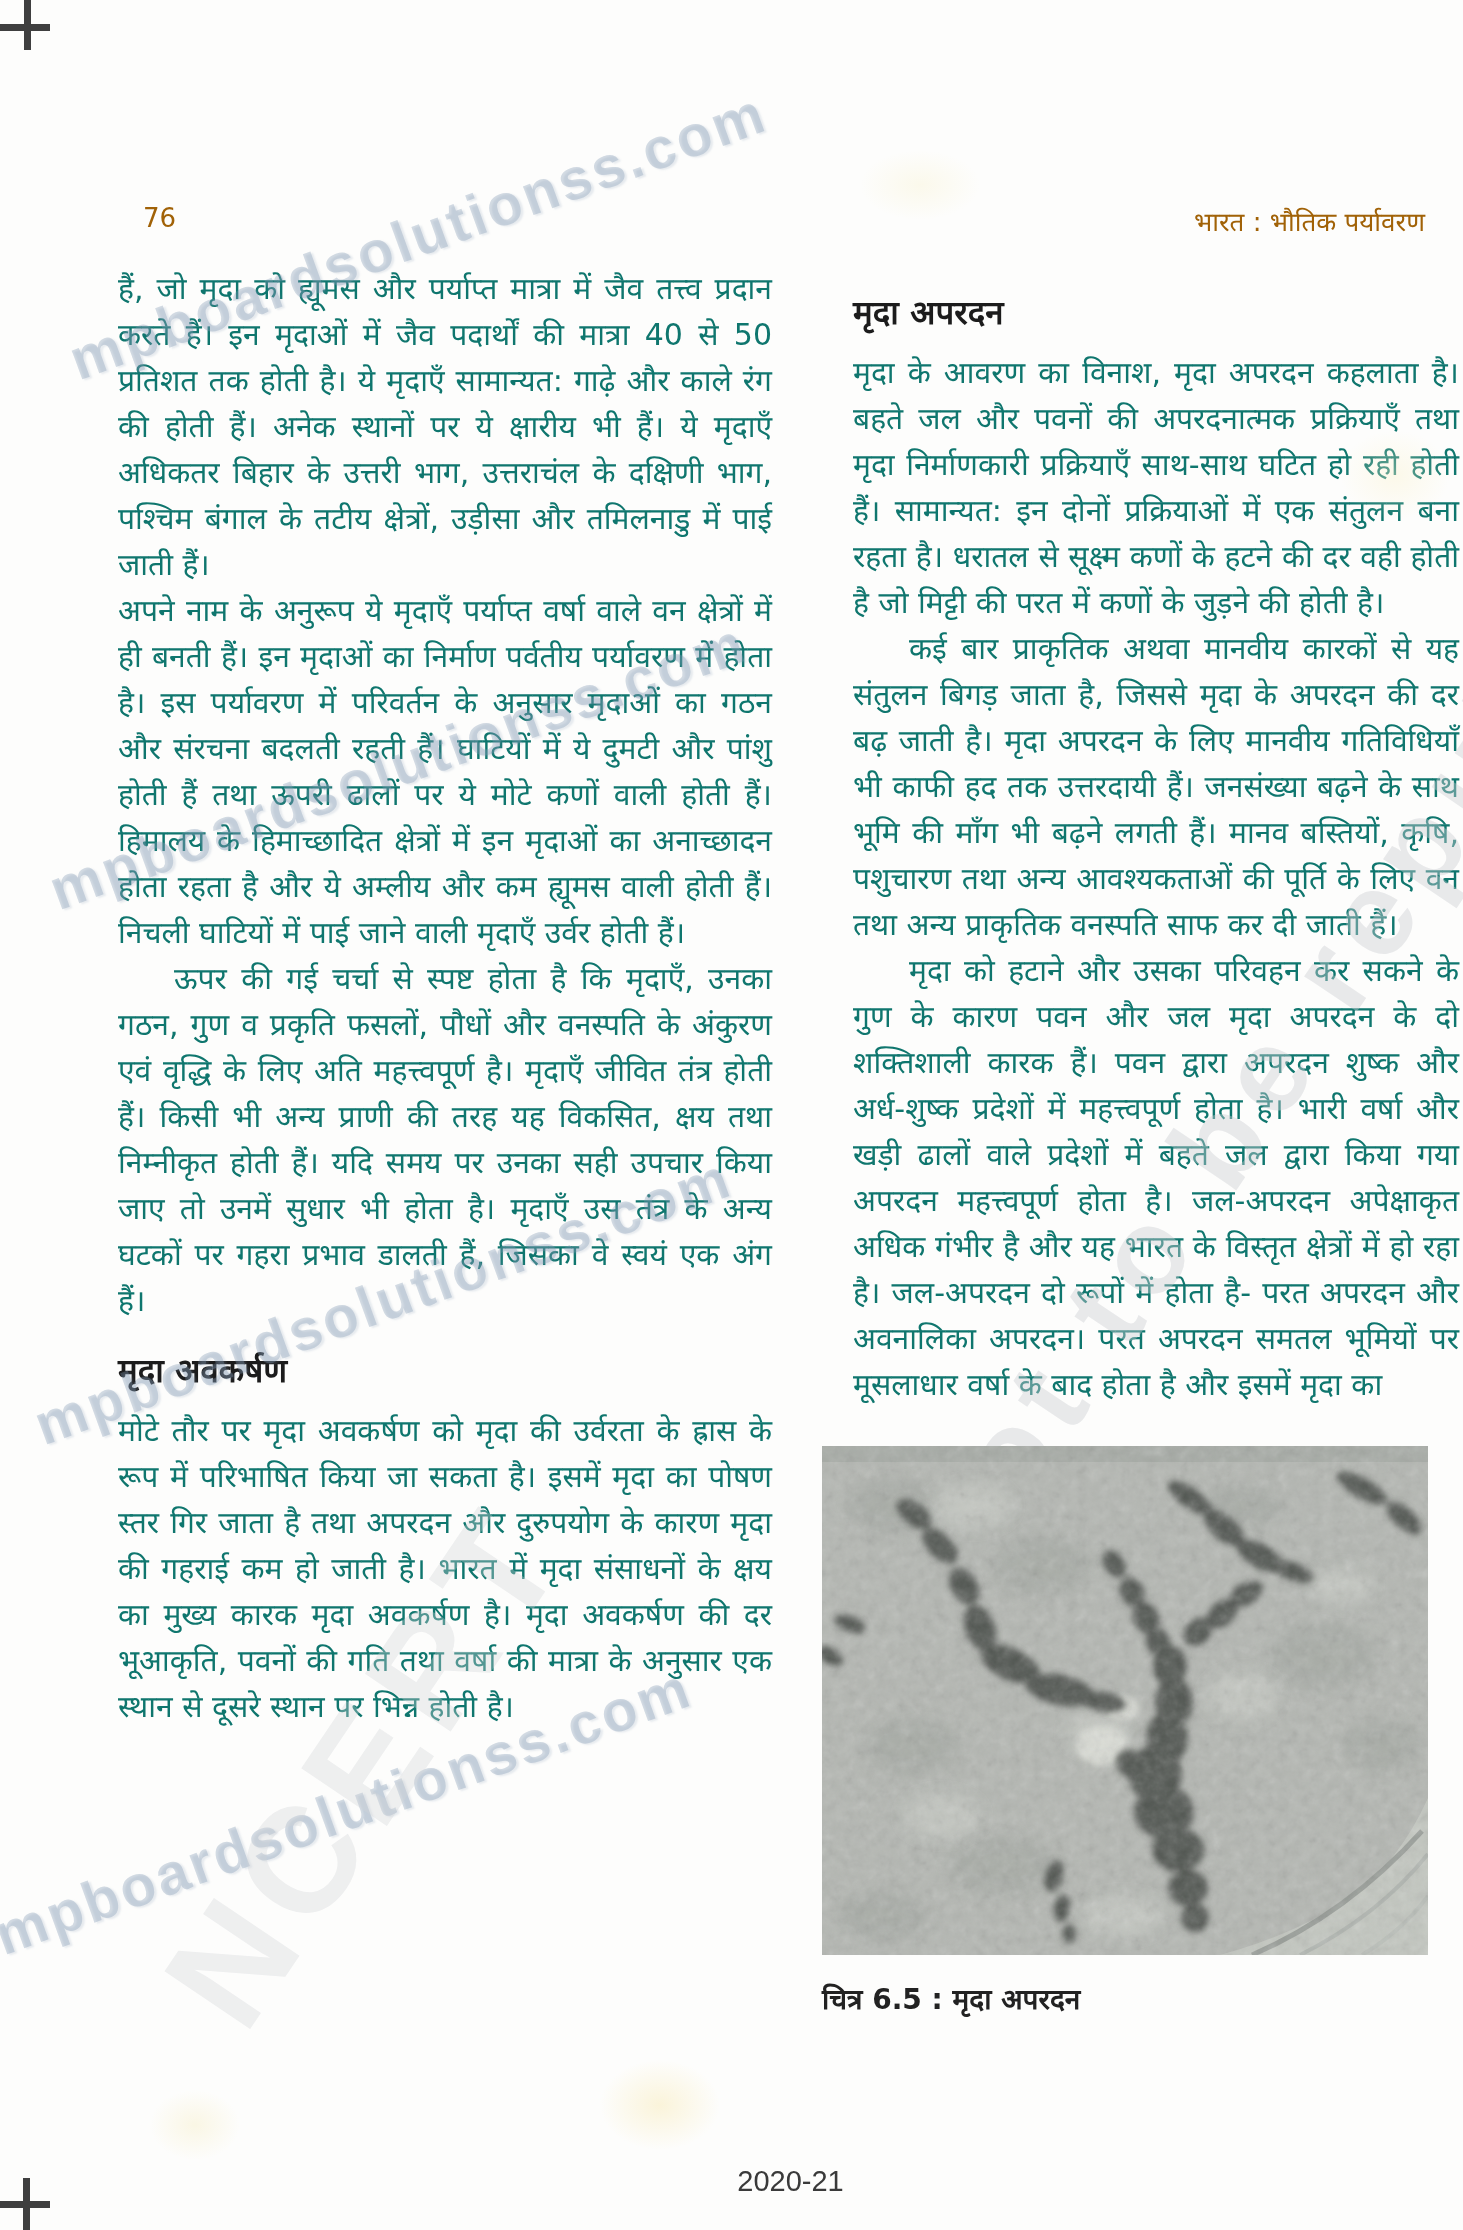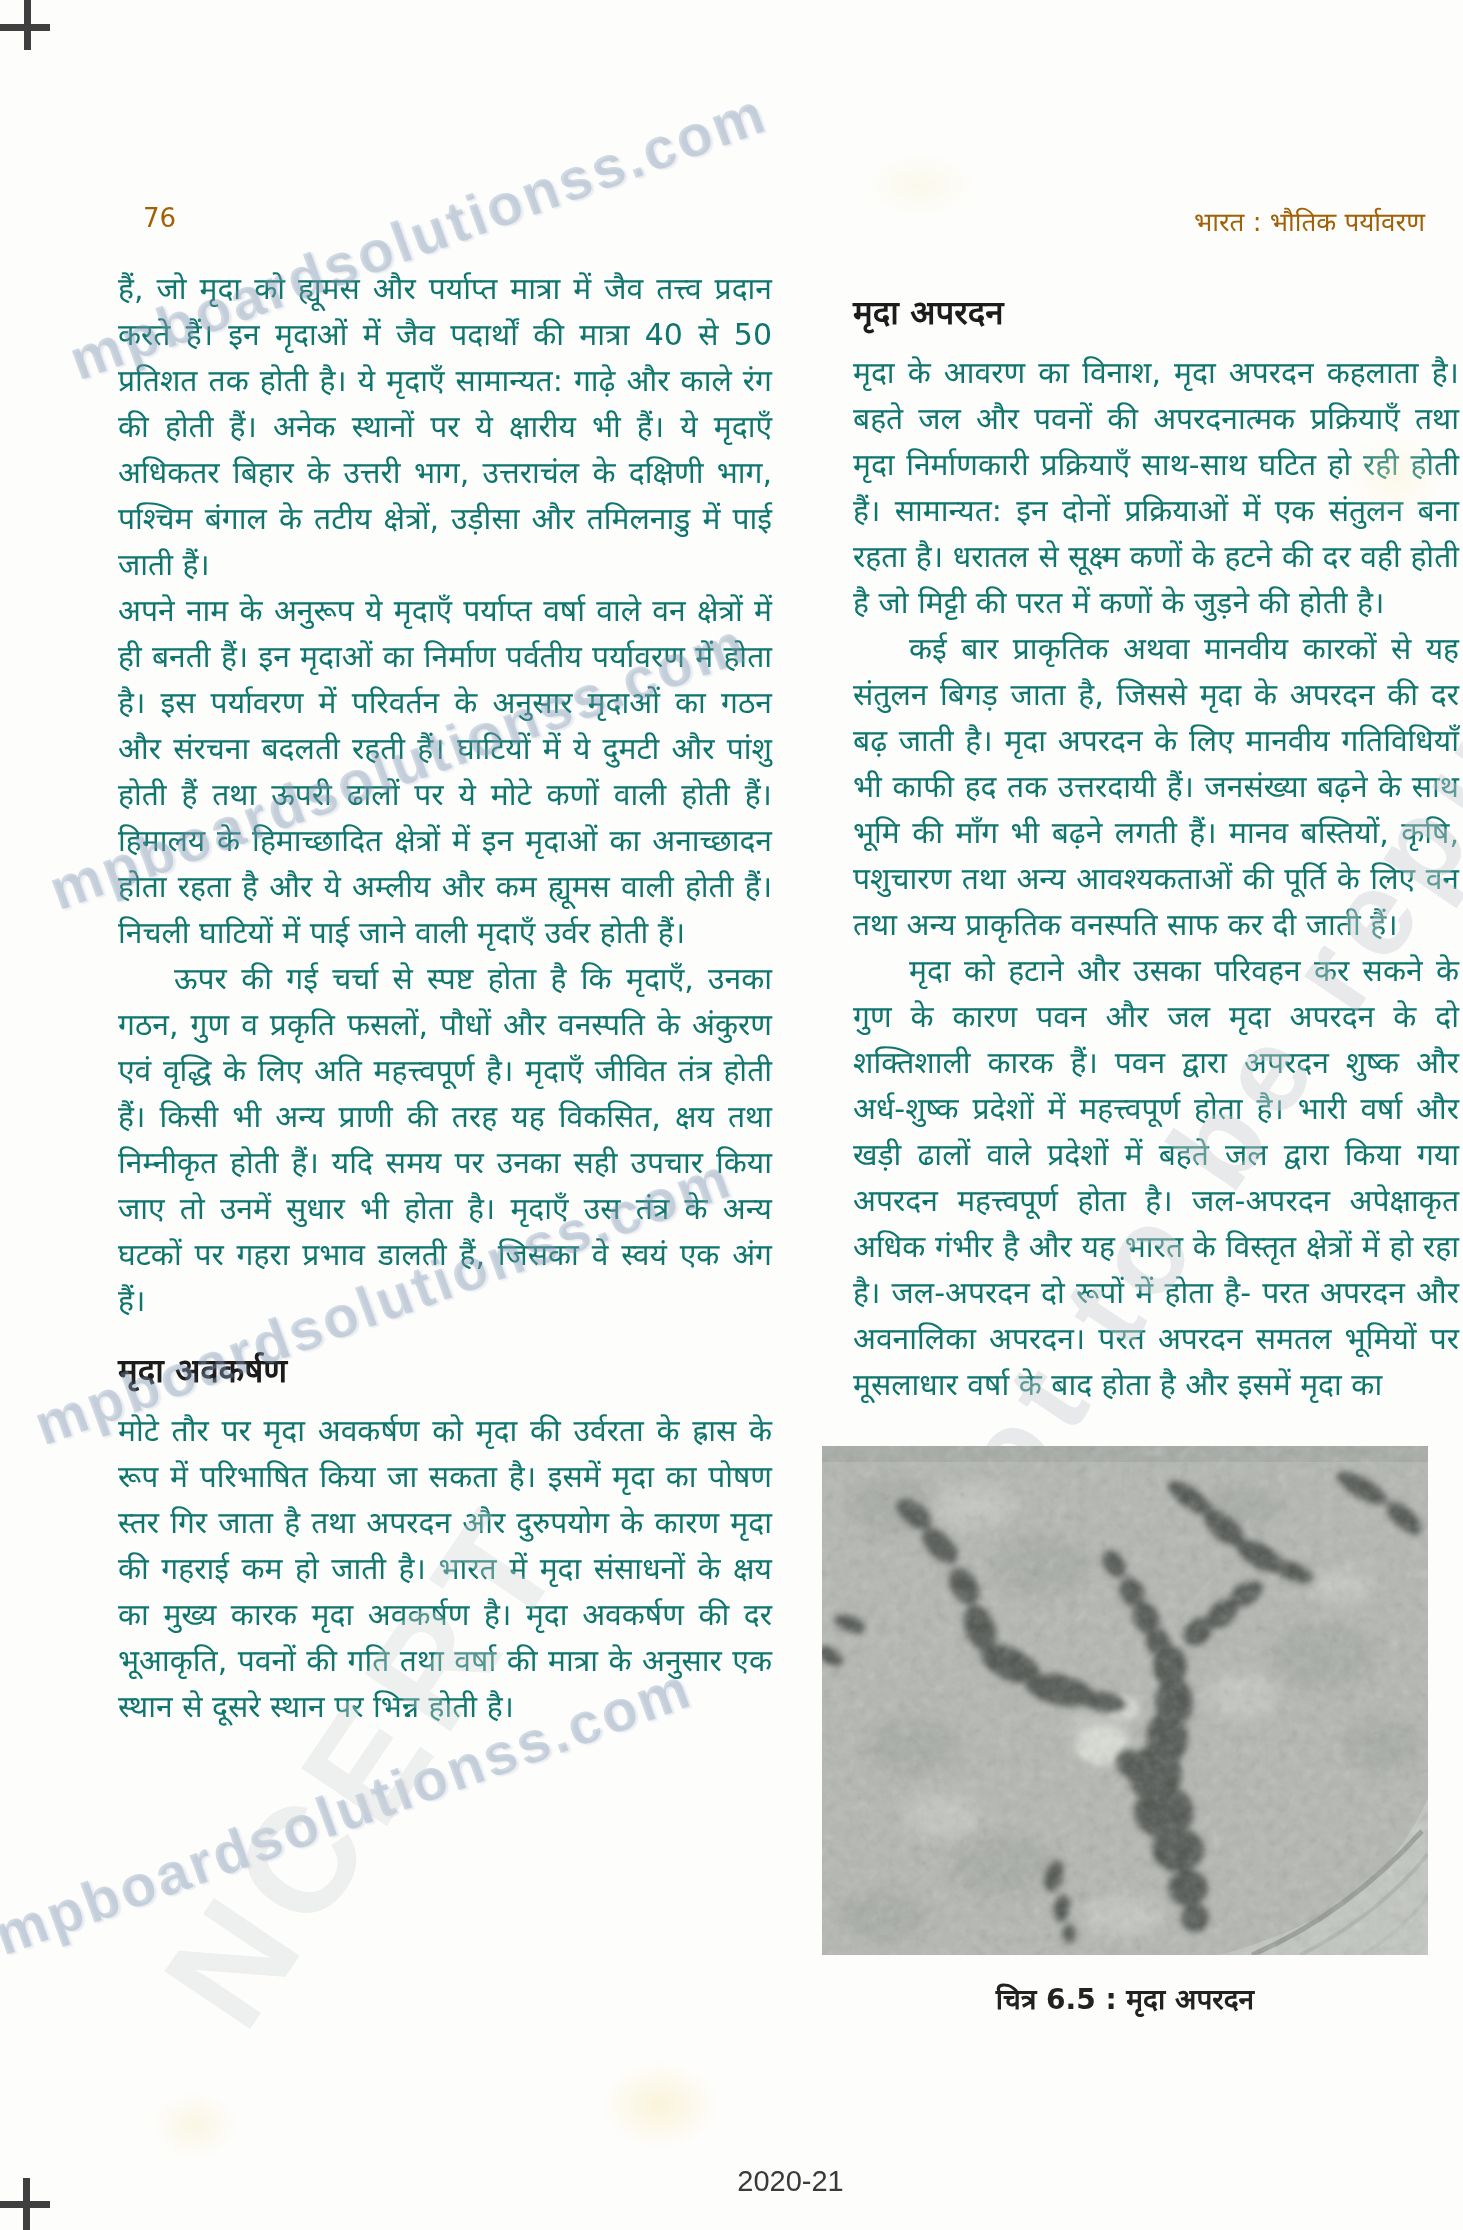--- a/index.html
+++ b/index.html
@@ -14,21 +14,21 @@
   .col{position:absolute;top:266px;}
   .col-left{left:118px;width:654px;}
   .col-right{left:853px;width:606px;}
   .col p.body{margin:0;font-size:30px;line-height:46px;text-align:justify;color:#0f766e;
               text-rendering:optimizeLegibility;}
   .col p.indent{text-indent:56px;}
   .col h2.heading{margin:24px 0 14px 0;font-size:33px;line-height:46px;font-weight:bold;color:#1c1c1c;}
   
   .figure{position:absolute;left:822px;top:1446px;width:606px;margin:0;z-index:4;}
   .figure svg{display:block;width:606px;height:509px;}
-  .figure figcaption{margin-top:24px;text-align:center;font-size:28px;font-weight:bold;color:#222;}
+  .figure figcaption{margin-top:24px;font-size:28px;font-weight:bold;color:#222;}
   
   .footer{position:absolute;left:0;top:2165px;width:100%;text-align:center;text-indent:70px;
           font-family:"Liberation Sans",sans-serif;font-size:29px;color:#3a3a3a;z-index:5;padding-left:24px;}
   
   .wm{position:absolute;z-index:3;pointer-events:none;white-space:nowrap;
       font-family:"Liberation Sans",sans-serif;font-weight:bold;}
   .wm-site{font-size:58px;letter-spacing:3px;color:rgba(130,152,180,0.34);
            text-shadow:2px 2px 2px rgba(130,152,180,0.18);transform-origin:left top;transform:rotate(-20deg);}
   .wm-pub{font-size:120px;letter-spacing:14px;color:rgba(203,206,210,0.42);
           transform-origin:left top;}

